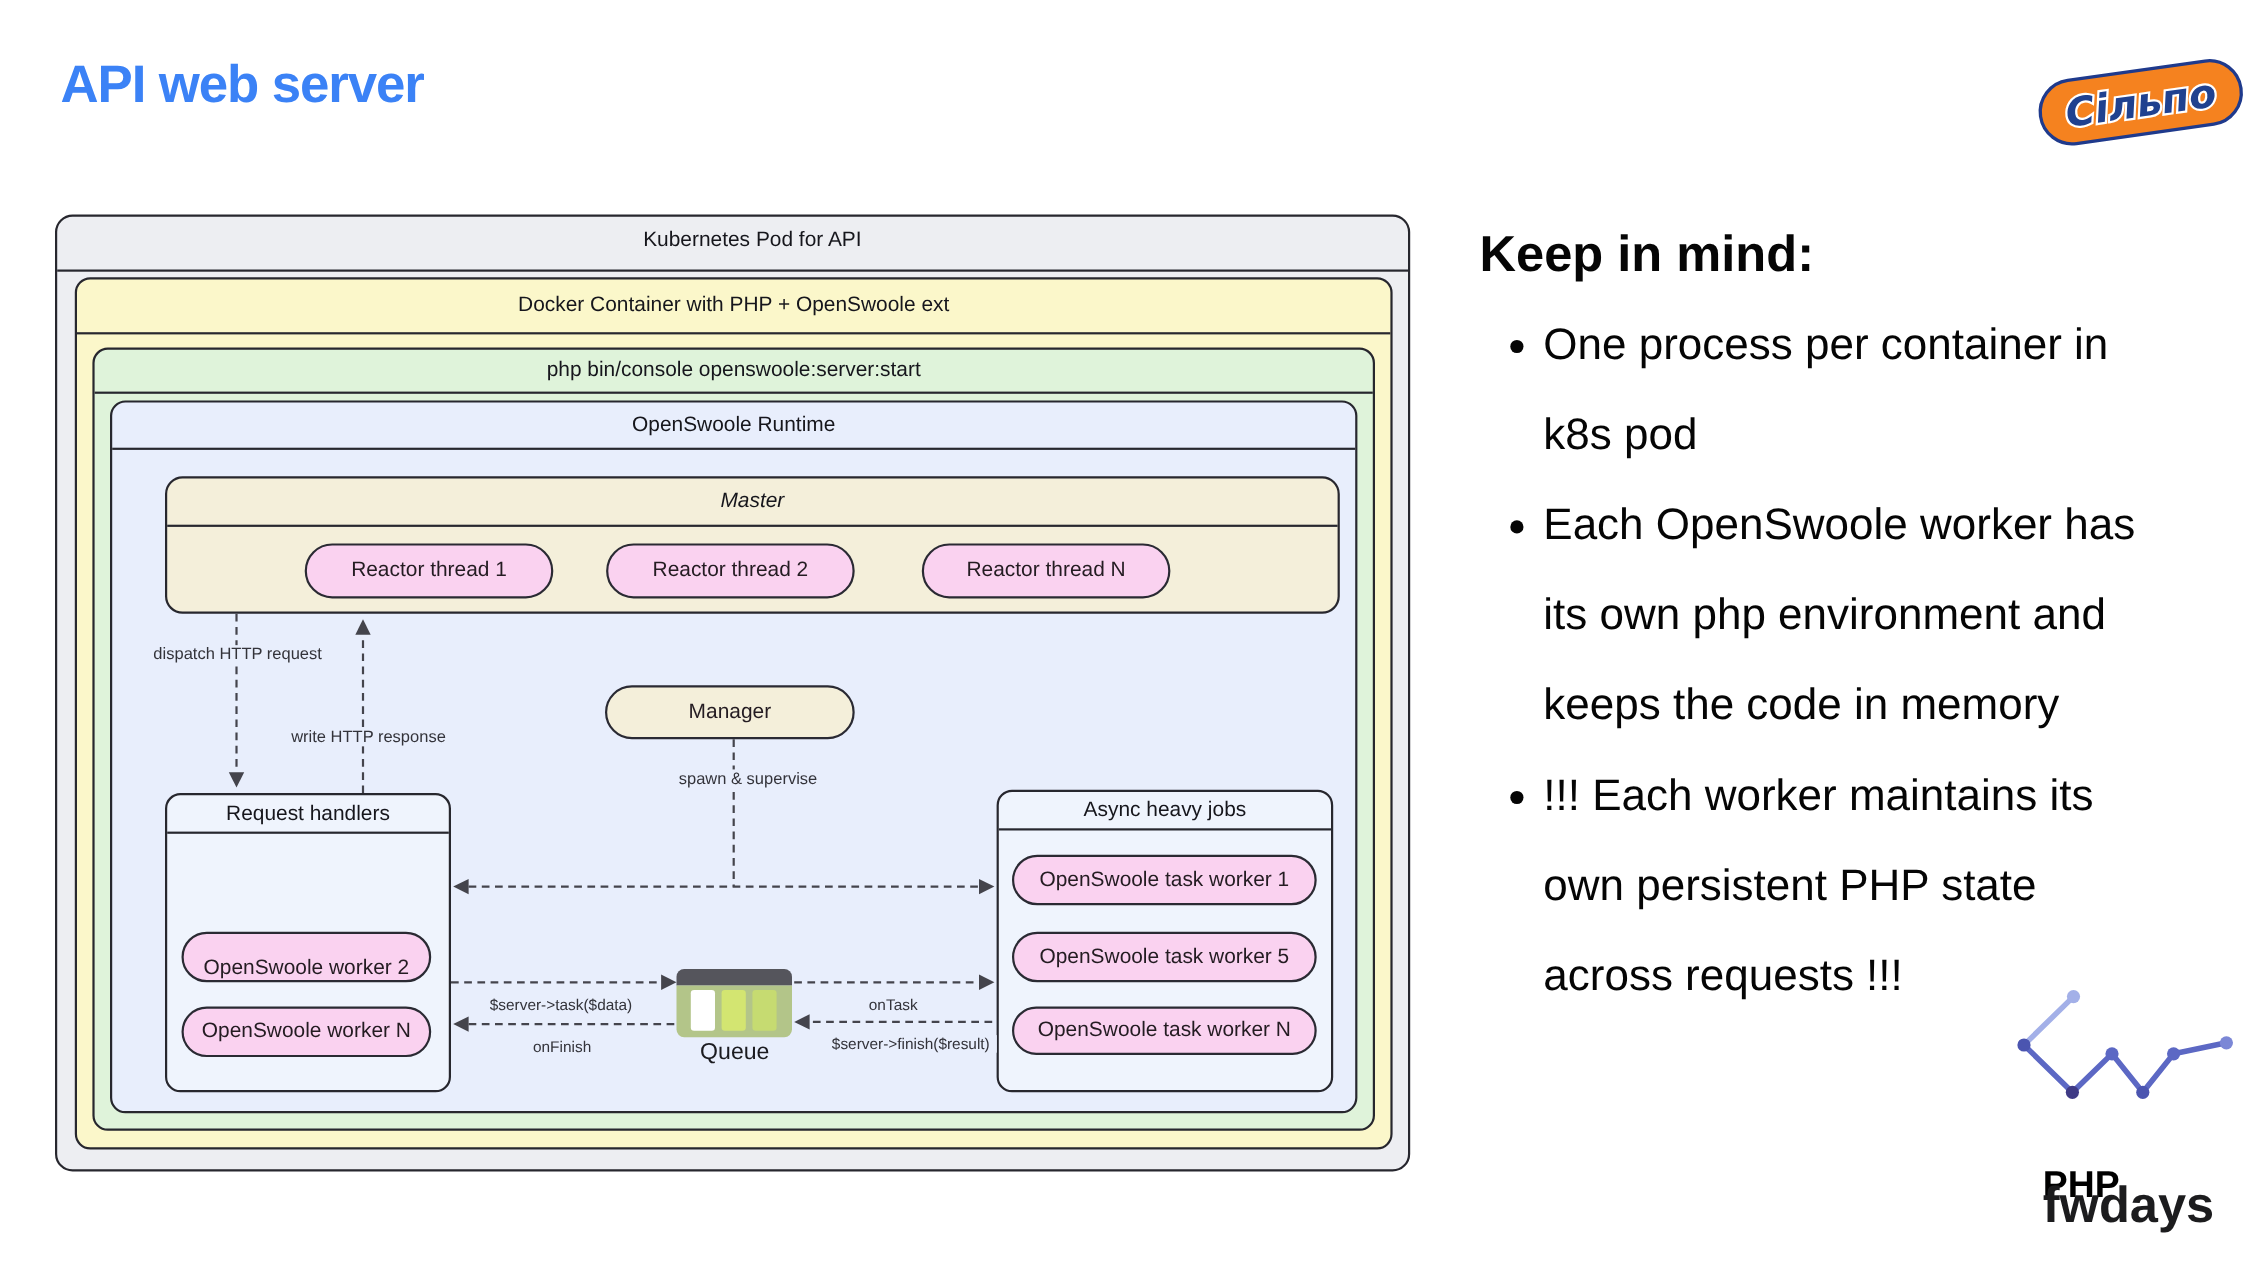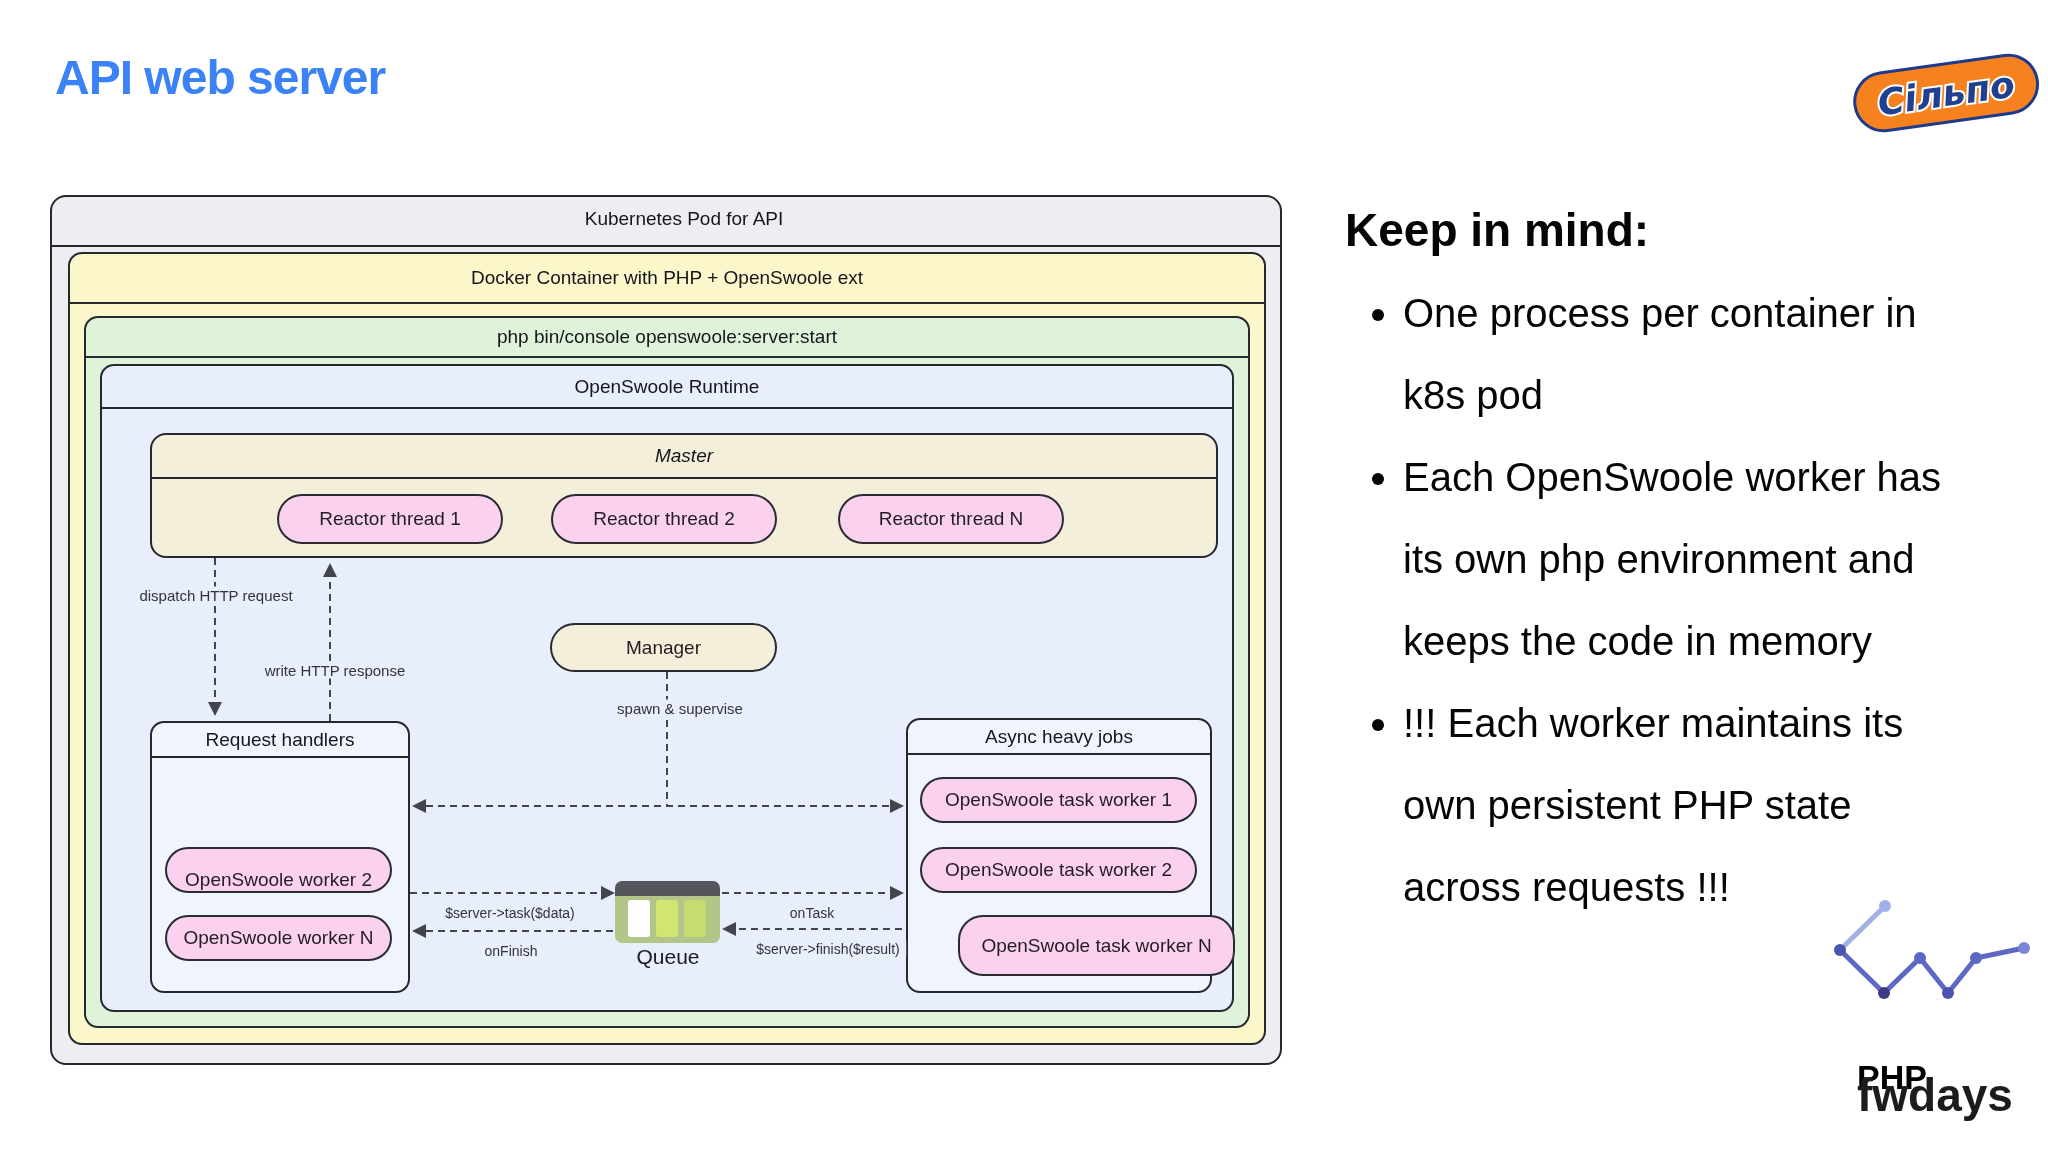--- a/index.html
+++ b/index.html
@@ -127,23 +127,23 @@
 
   <div class="box" style="left:856px;top:523px;width:306px;height:275px;background:#eff4fd;border-radius:14px;">
     <div class="box-header" style="height:35px;line-height:33px;">
       <span>Async heavy jobs</span>
     </div>
   </div>
   <div class="pill pink" style="left:870px;top:582px;width:277px;height:46px;">
     <span>OpenSwoole task worker 1</span>
   </div>
   <div class="pill pink" style="left:870px;top:652px;width:277px;height:46px;">
-    <span>OpenSwoole task worker 2</span>
-  </div>
-  <div class="pill pink" style="left:908px;top:720px;width:277px;height:61px;">
+    <span>OpenSwoole task worker 5</span>
+  </div>
+  <div class="pill pink" style="left:870px;top:720px;width:277px;height:44px;">
     <span>OpenSwoole task worker N</span>
   </div>
 
   <div class="queue-wrap">
     <div class="queue-top"></div>
     <div class="queue-body">
       <div class="queue-cell" style="left:13px;background:#ffffff;"></div>
       <div class="queue-cell" style="left:41px;background:#d3e571;"></div>
       <div class="queue-cell" style="left:69px;background:rgba(201,222,109,0.85);"></div>
     </div>

